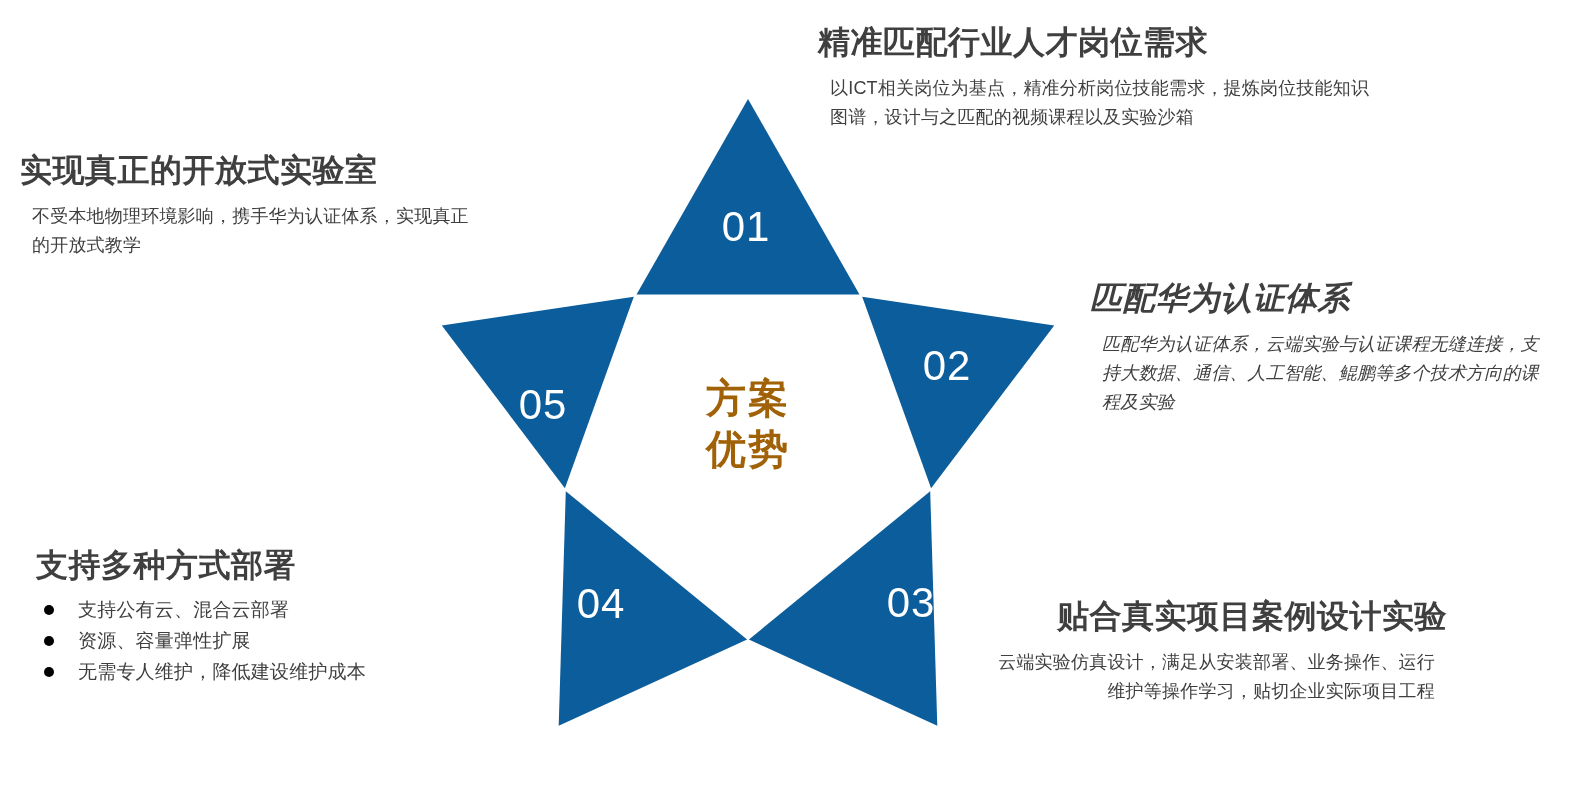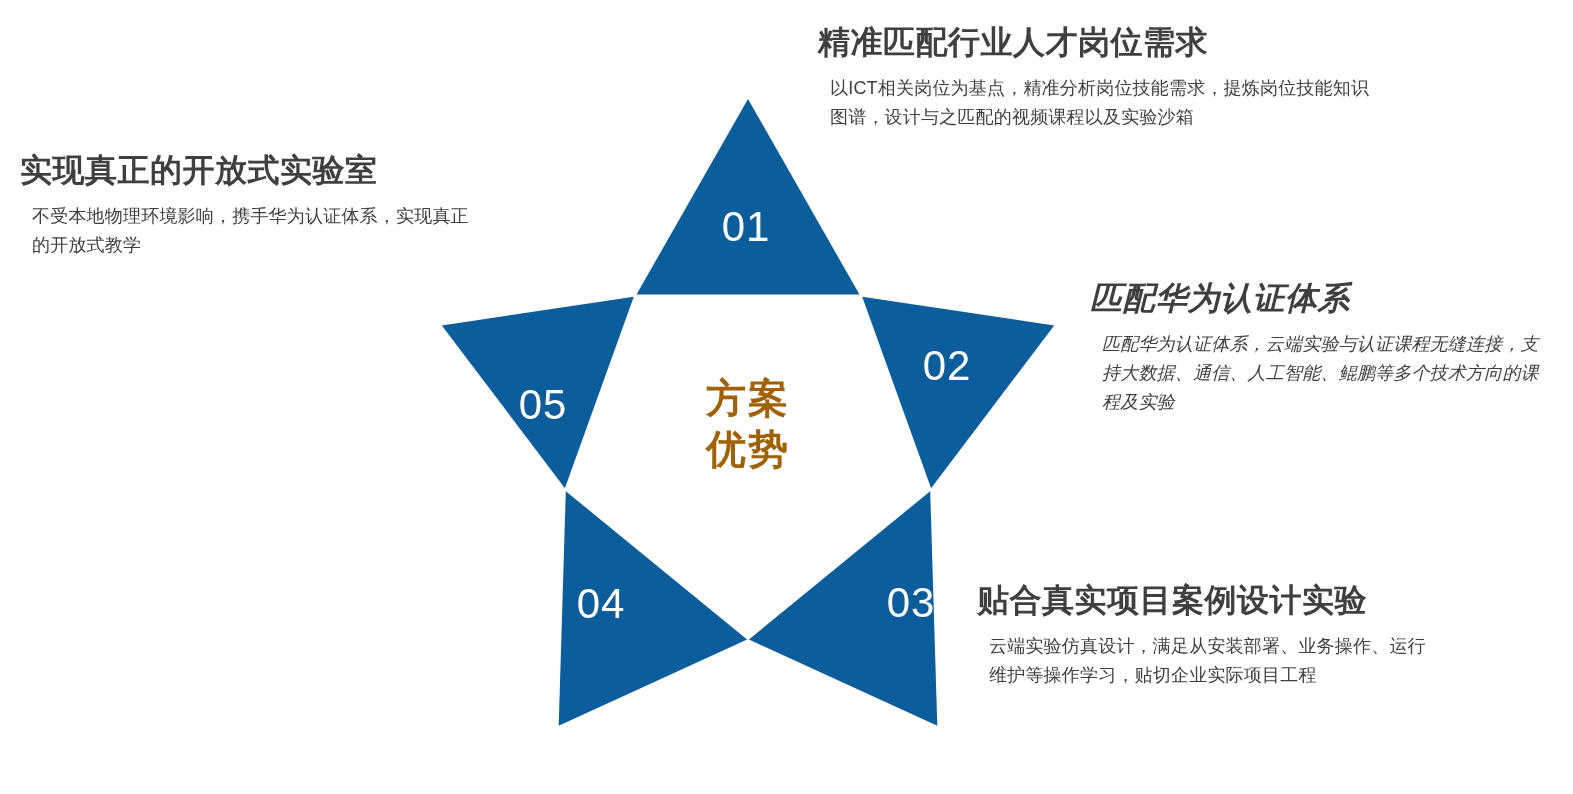--- a/index.html
+++ b/index.html
@@ -97,21 +97,21 @@
     transform: translateY(-50%);
     width: 10px;
     height: 10px;
     border-radius: 50%;
     background: #000000;
   }
 
   
   #block-01 { left: 818px; top: 22px;  width: 580px; }
   #block-02 { left: 1090px; top: 278px; width: 470px; font-style: italic; }
-  #block-03 { left: 977px; top: 580px; width: 470px; }
+  #block-03 { left: 977px; top: 596px; width: 470px; text-align: right; }
   #block-04 { left: 36px;  top: 545px; width: 470px; }
   #block-05 { left: 20px;  top: 150px; width: 470px; }
 </style>
 </head>
 <body>
 
 <div id="canvas">
 
   <svg id="star-svg" viewBox="0 0 1573 794">
 
@@ -145,19 +145,36 @@
   <div class="block" id="block-02">
     <h3>匹配华为认证体系</h3>
     <p>匹配华为认证体系，云端实验与认证课程无缝连接，支持大数据、通信、人工智能、鲲鹏等多个技术方向的课程及实验</p>
   </div>
 
   <div class="block" id="block-03">
     <h3>贴合真实项目案例设计实验</h3>
     <p>云端实验仿真设计，满足从安装部署、业务操作、运行维护等操作学习，贴切企业实际项目工程</p>
   </div>
 
+  <div class="block" id="block-04">
+    <h3>支持多种方式部署</h3>
+    <ul>
+      <li>
+        <span class="bullet"></span>
+        <span>支持公有云、混合云部署</span>
+      </li>
+      <li>
+        <span class="bullet"></span>
+        <span>资源、容量弹性扩展</span>
+      </li>
+      <li>
+        <span class="bullet"></span>
+        <span>无需专人维护，降低建设维护成本</span>
+      </li>
+    </ul>
+  </div>
 
   <div class="block" id="block-05">
     <h3>实现真正的开放式实验室</h3>
     <p>不受本地物理环境影响，携手华为认证体系，实现真正的开放式教学</p>
   </div>
 
 </div>
 
 </body></html>

